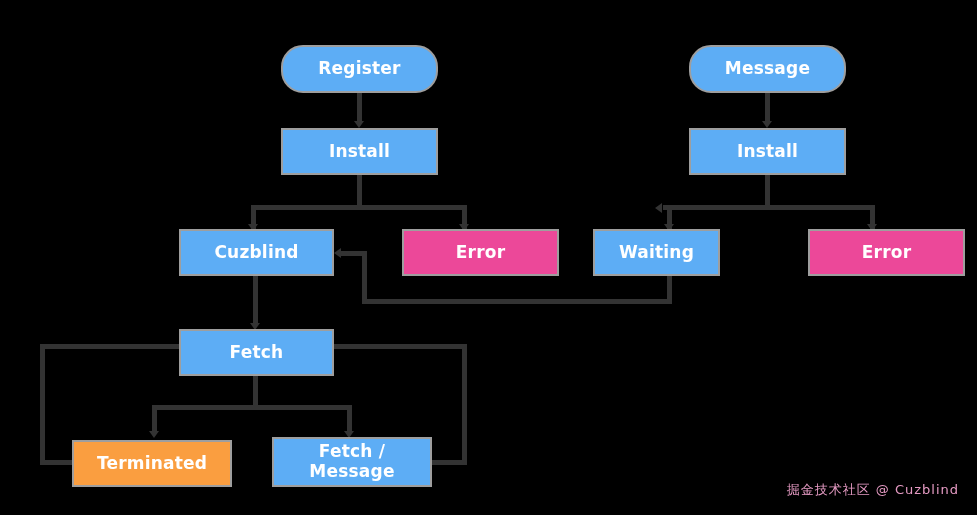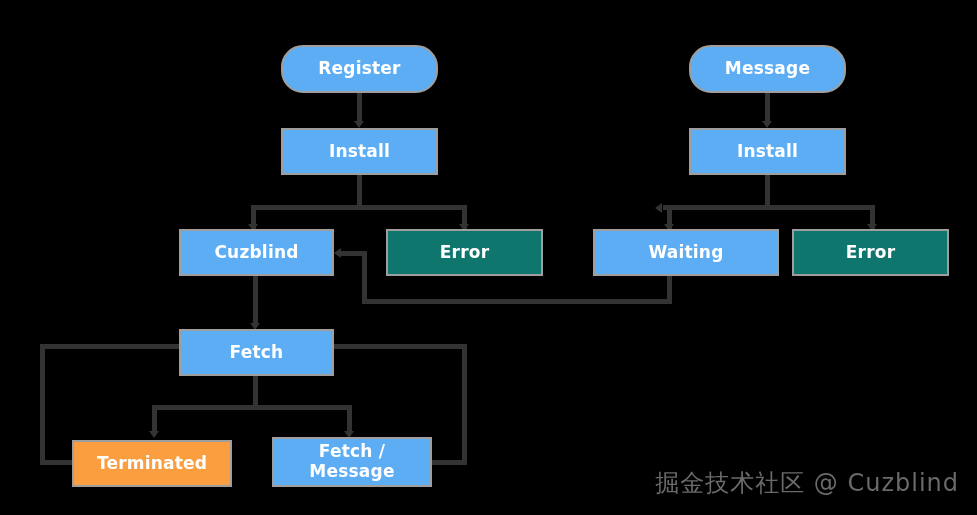--- a/index.html
+++ b/index.html
@@ -26,21 +26,21 @@
     color: #ffffff;
     font-weight: bold;
     font-size: 17px;
     line-height: 1.15;
     border: 2px solid #9e9e9e;
     letter-spacing: 0.2px;
     white-space: pre-line;
     z-index: 5;
   }
   .node.blue   { background: #5DADF5; }
-  .node.red    { background: #0f766e; }
+  .node.red    { background: #ec4899; margin-left: 16px; }
   .node.orange { background: #FA9E40; }
   .node.round  { border-radius: 22px; }
 
   
   .edge {
     position: absolute;
     background: #333333;
     z-index: 2;
   }
   .edge.h { height: 5px; }
@@ -65,23 +65,23 @@
   .arrow.right {
     border-top: 5px solid transparent;
     border-bottom: 5px solid transparent;
     border-left: 7px solid #333333;
   }
 
   #watermark {
     position: absolute;
     right: 18px;
     bottom: 16px;
-    color: #737373;
+    color: #f9a8d4;
     opacity: 0.92;
-    font-size: 24px;
+    font-size: 13px;
     font-family: "DejaVu Sans", "Liberation Sans", sans-serif;
     letter-spacing: 1px;
     white-space: nowrap;
     z-index: 8;
   }
 </style>
 </head>
 <body>
 
 <div id="canvas">
@@ -163,21 +163,21 @@
   </div>
 
   <div class="node blue round" style="left:689px; top:45px; width:157px; height:48px;">
     <span>Message</span>
   </div>
 
   <div class="node blue" style="left:689px; top:128px; width:157px; height:47px;">
     <span>Install</span>
   </div>
 
-  <div class="node blue" style="left:593px; top:229px; width:186px; height:47px;">
+  <div class="node blue" style="left:593px; top:229px; width:127px; height:47px;">
     <span>Waiting</span>
   </div>
 
   <div class="node red" style="left:792px; top:229px; width:157px; height:47px;">
     <span>Error</span>
   </div>
 
   <div id="watermark">掘金技术社区 @ Cuzblind</div>
 
 </div>

